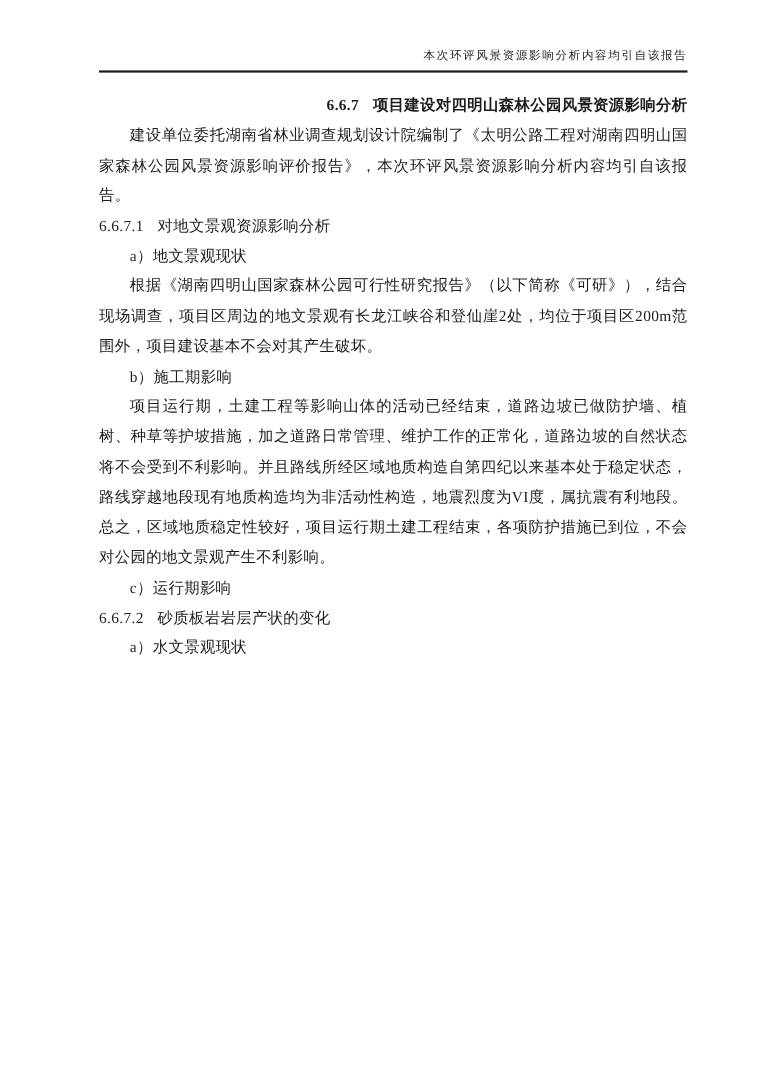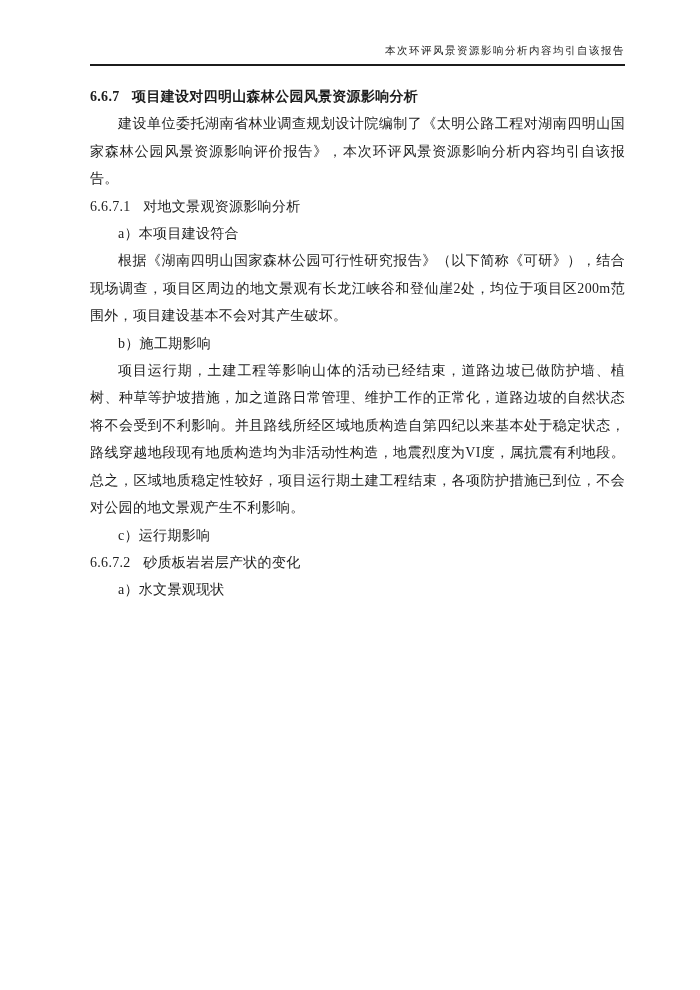--- a/index.html
+++ b/index.html
@@ -52,20 +52,21 @@
     text-indent: 0;
   }
   .heading {
     margin: 0;
     font-size: 14px;
     font-weight: 400;
     text-align: left;
   }
   .heading.bold {
     font-weight: 700;
+    text-align: right;
   }
   .hgap {
     display: inline-block;
     width: 0.9em;
   }
   .u {
     text-decoration: underline;
     text-underline-offset: 3px;
     text-decoration-thickness: 1px;
   }
@@ -92,21 +93,21 @@
 
   <div class="content">
 
 
     <p class="heading bold"><span>6.6.7</span><span class="hgap"></span><span>项目建设对四明山森林公园风景资源影响分析</span></p>
 
     <p class="para">建设单位委托湖南省林业调查规划设计院编制了《太明公路工程对湖南四明山国家森林公园风景资源影响评价报告》，本次环评风景资源影响分析内容均引自该报告。</p>
 
     <p class="heading"><span>6.6.7.1</span><span class="hgap"></span><span>对地文景观资源影响分析</span></p>
 
-    <p class="para">a）本项目建设符合</p>
+    <p class="para">a）地文景观现状</p>
 
     <p class="para">根据《湖南四明山国家森林公园可行性研究报告》（以下简称《可研》），结合现场调查，项目区周边的地文景观有长龙江峡谷和登仙崖2处，均位于项目区200m范围外，项目建设基本不会对其产生破坏。</p>
 
     <p class="para">b）施工期影响</p>
 
 
     <p class="para">项目运行期，土建工程等影响山体的活动已经结束，道路边坡已做防护墙、植树、种草等护坡措施，加之道路日常管理、维护工作的正常化，道路边坡的自然状态将不会受到不利影响。并且路线所经区域地质构造自第四纪以来基本处于稳定状态，路线穿越地段现有地质构造均为非活动性构造，地震烈度为VI度，属抗震有利地段。总之，区域地质稳定性较好，项目运行期土建工程结束，各项防护措施已到位，不会对公园的地文景观产生不利影响。</p>
 
     <p class="para">c）运行期影响</p>
 

